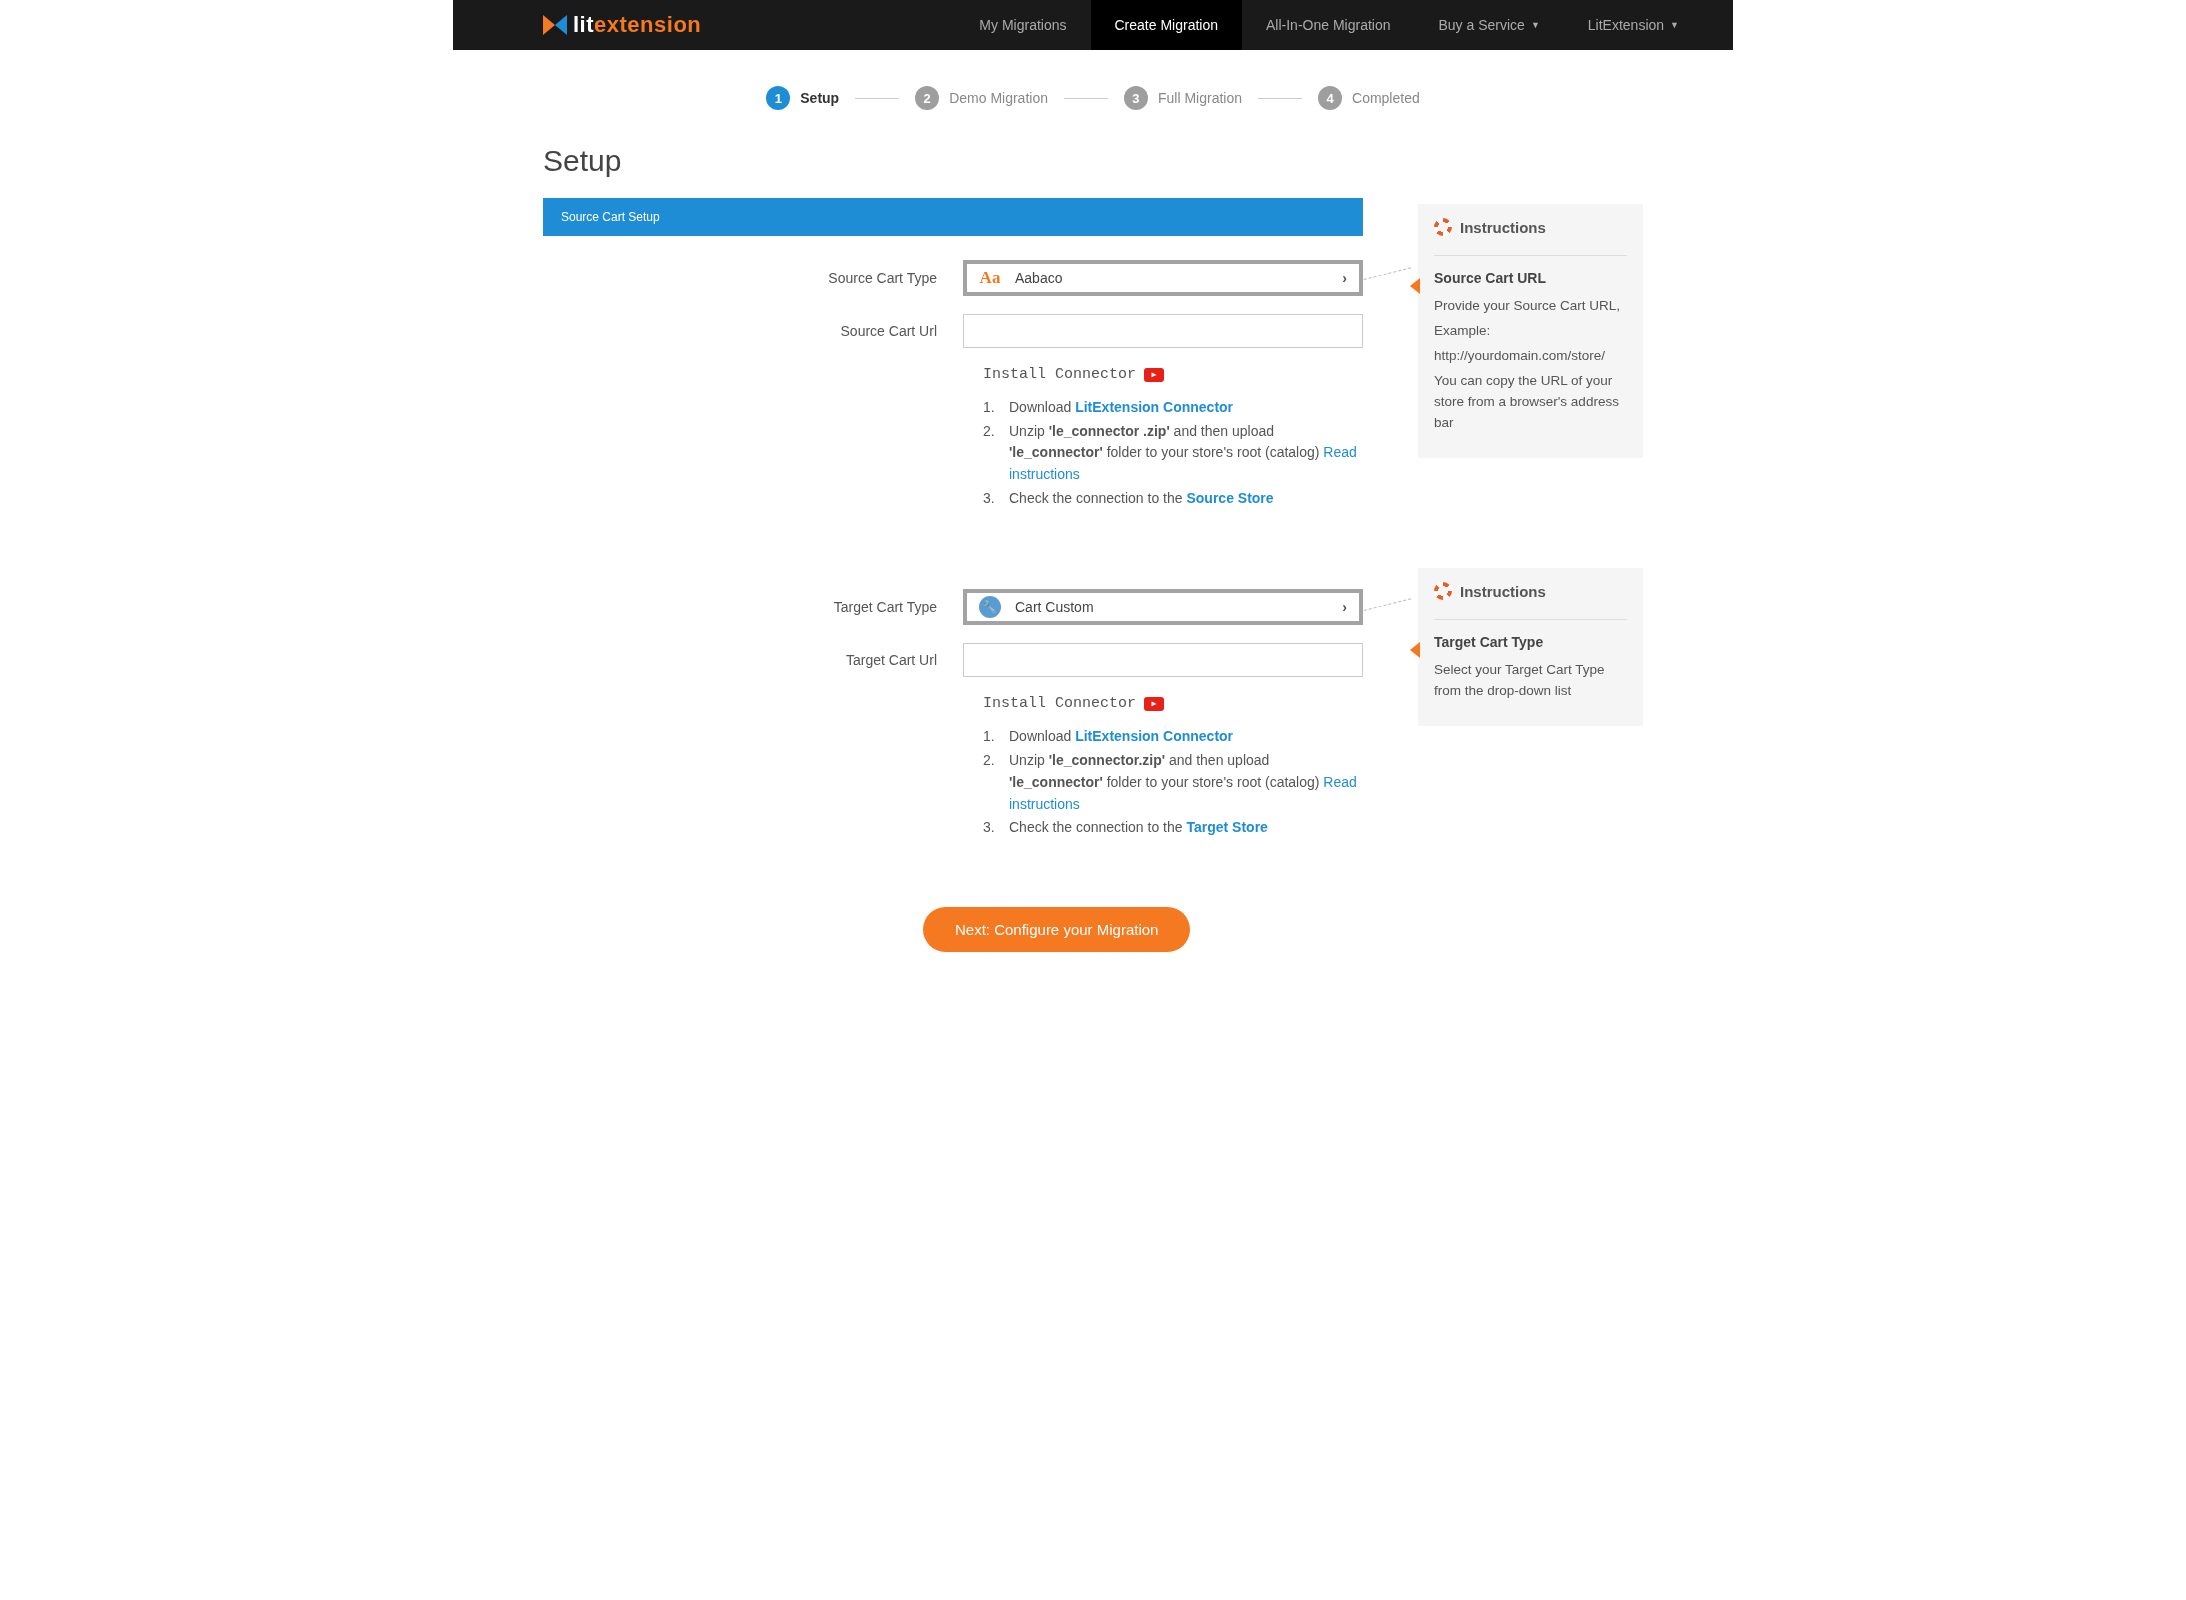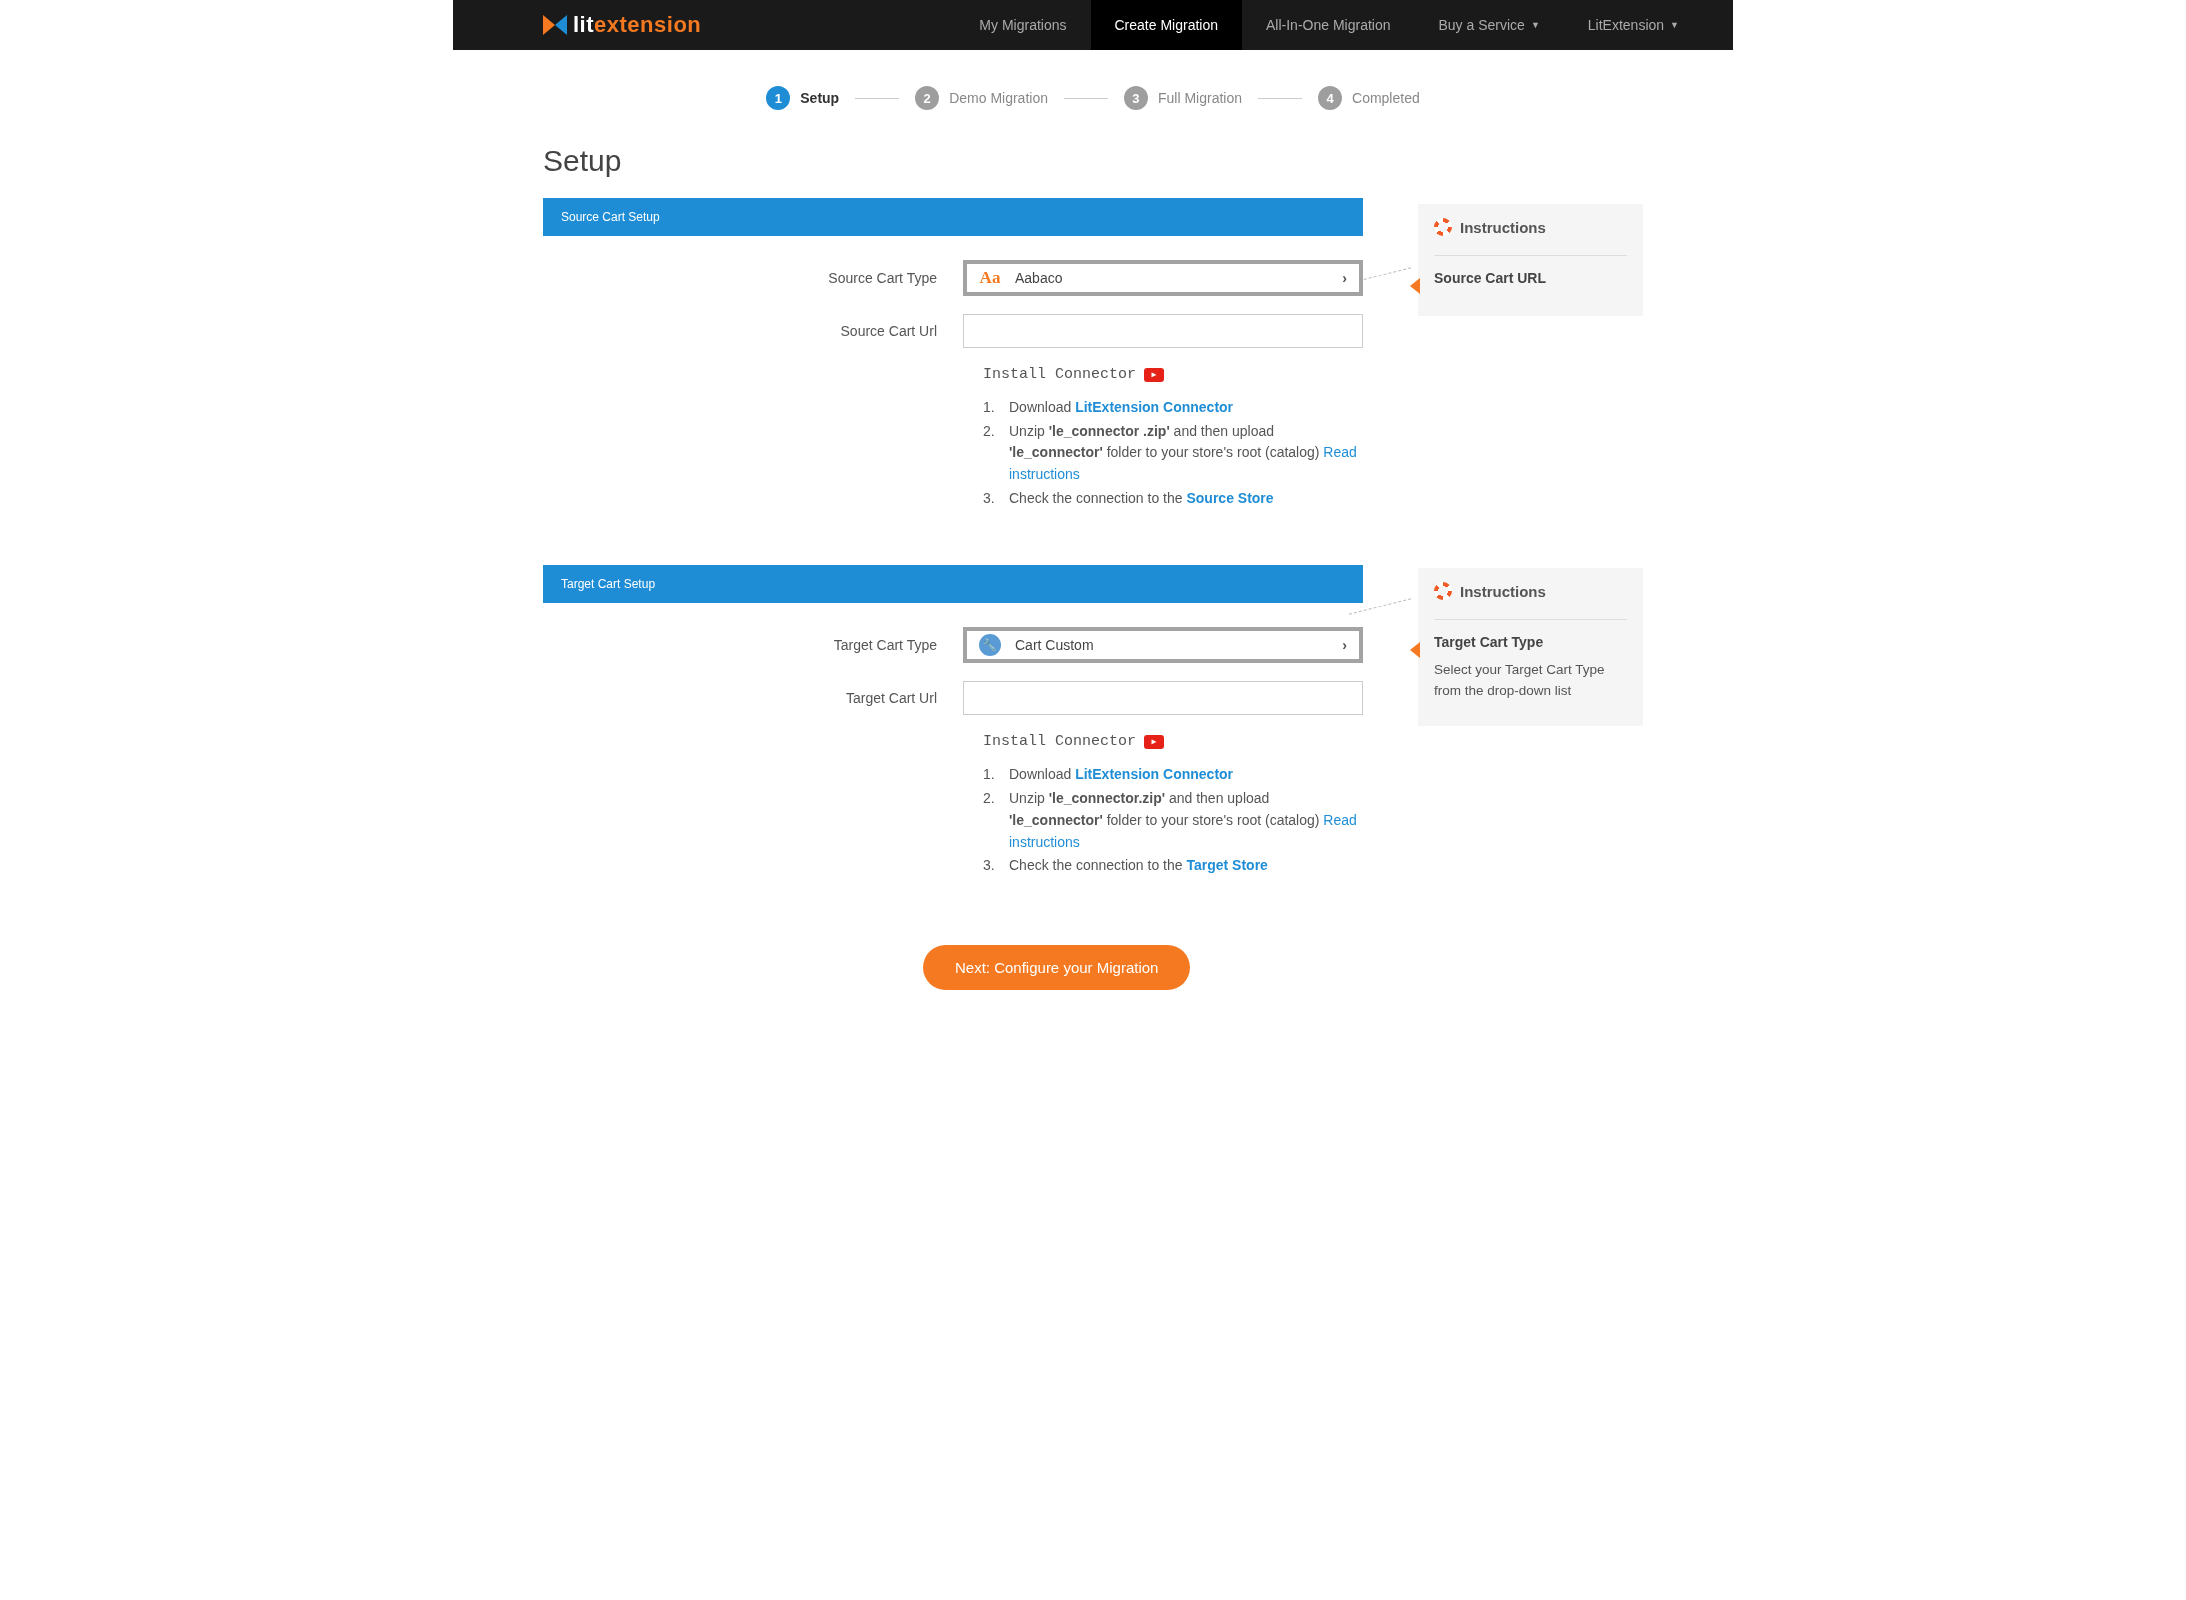--- a/index.html
+++ b/index.html
@@ -248,21 +248,20 @@
             <span>Check the connection to the </span><span class="link-bold">Source Store</span>
           </div>
         </div>
       </div>
     </div>
   </div>
 
   <div class="gap"></div>
 
   <div class="main-col">
-    <div class="section-banner">Target Cart Setup</div>
     <div class="form-block">
       <div class="form-row">
         <div class="form-label">Target Cart Type</div>
         <div class="form-control-wrap">
           <div class="select-box">
             <span class="select-icon">
                 <span class="select-icon-tool">🔧</span>
               </span>
             <span class="select-text">Cart Custom</span>
             <span class="select-chev">›</span>
@@ -303,20 +302,26 @@
   </div>
 
   <div class="aside a1">
     <div class="instructions-card">
       <div class="ins-ptr"></div>
       <div class="ins-header">
         <span class="lifebelt"></span>
         <span class="ins-title">Instructions</span>
       </div>
       <div class="ins-subtitle">Source Cart URL</div>
+      <div class="ins-body">
+        <p>Provide your Source Cart URL,</p>
+        <p>Example:</p>
+        <p>http://yourdomain.com/store/</p>
+        <p>You can copy the URL of your store from a browser's address bar</p>
+      </div>
     </div>
   </div>
 
   <div class="aside a2">
     <div class="instructions-card">
       <div class="ins-ptr"></div>
       <div class="ins-header">
         <span class="lifebelt"></span>
         <span class="ins-title">Instructions</span>
       </div>

